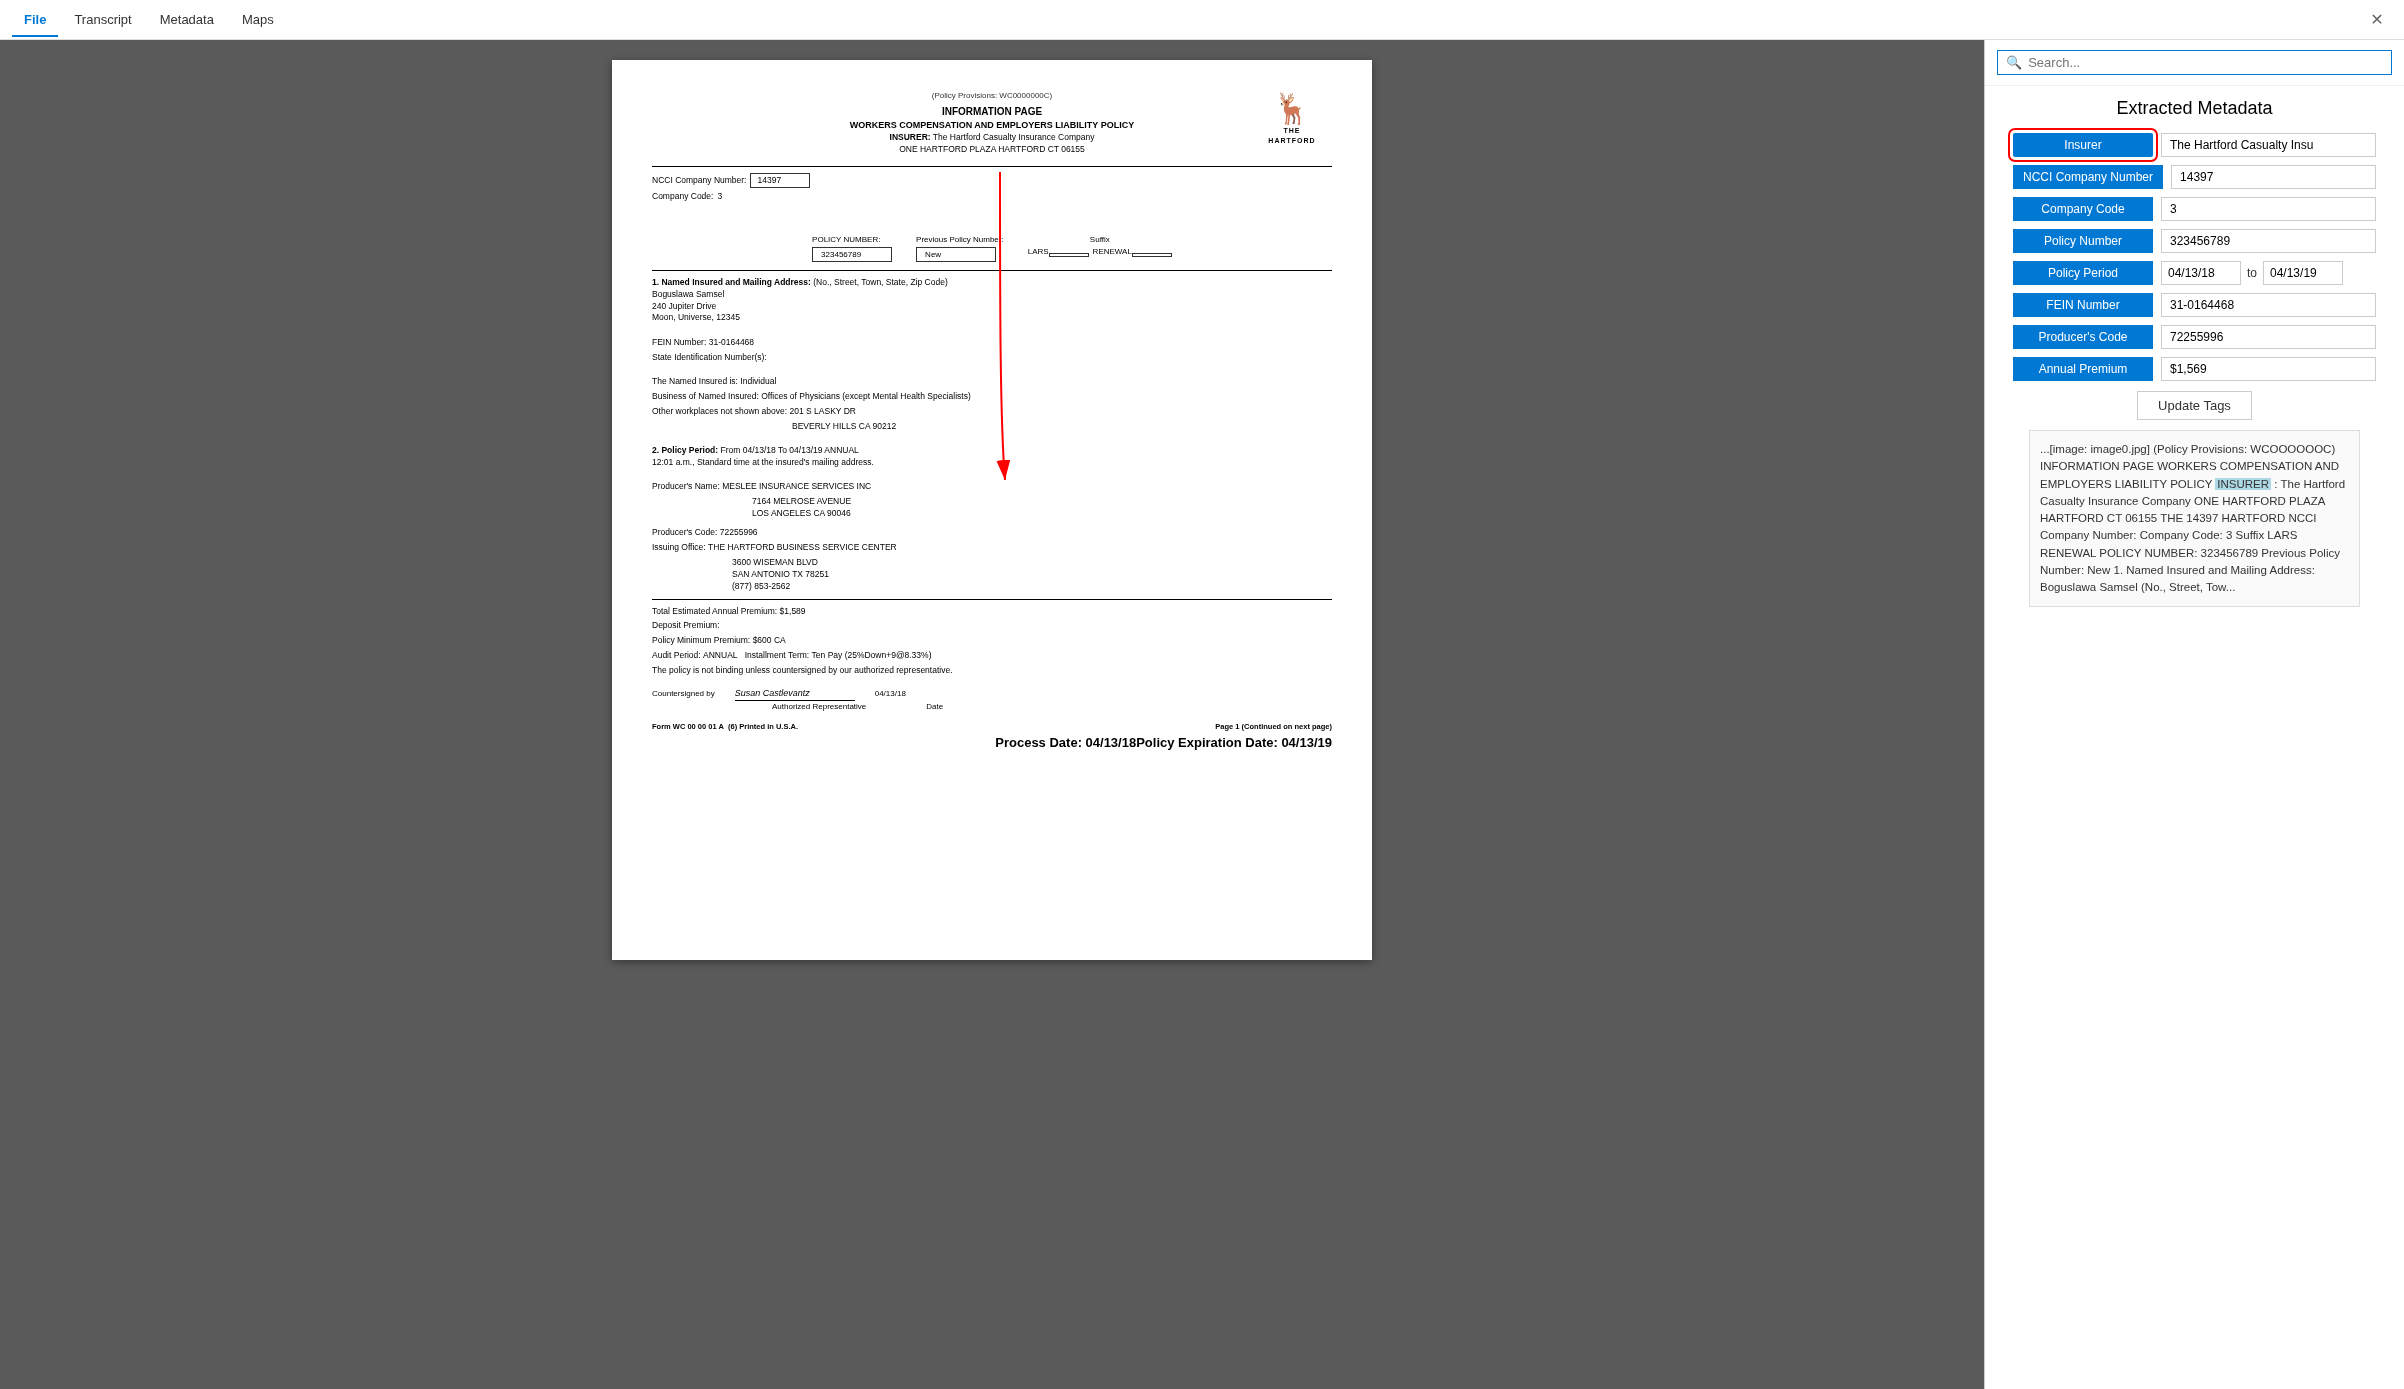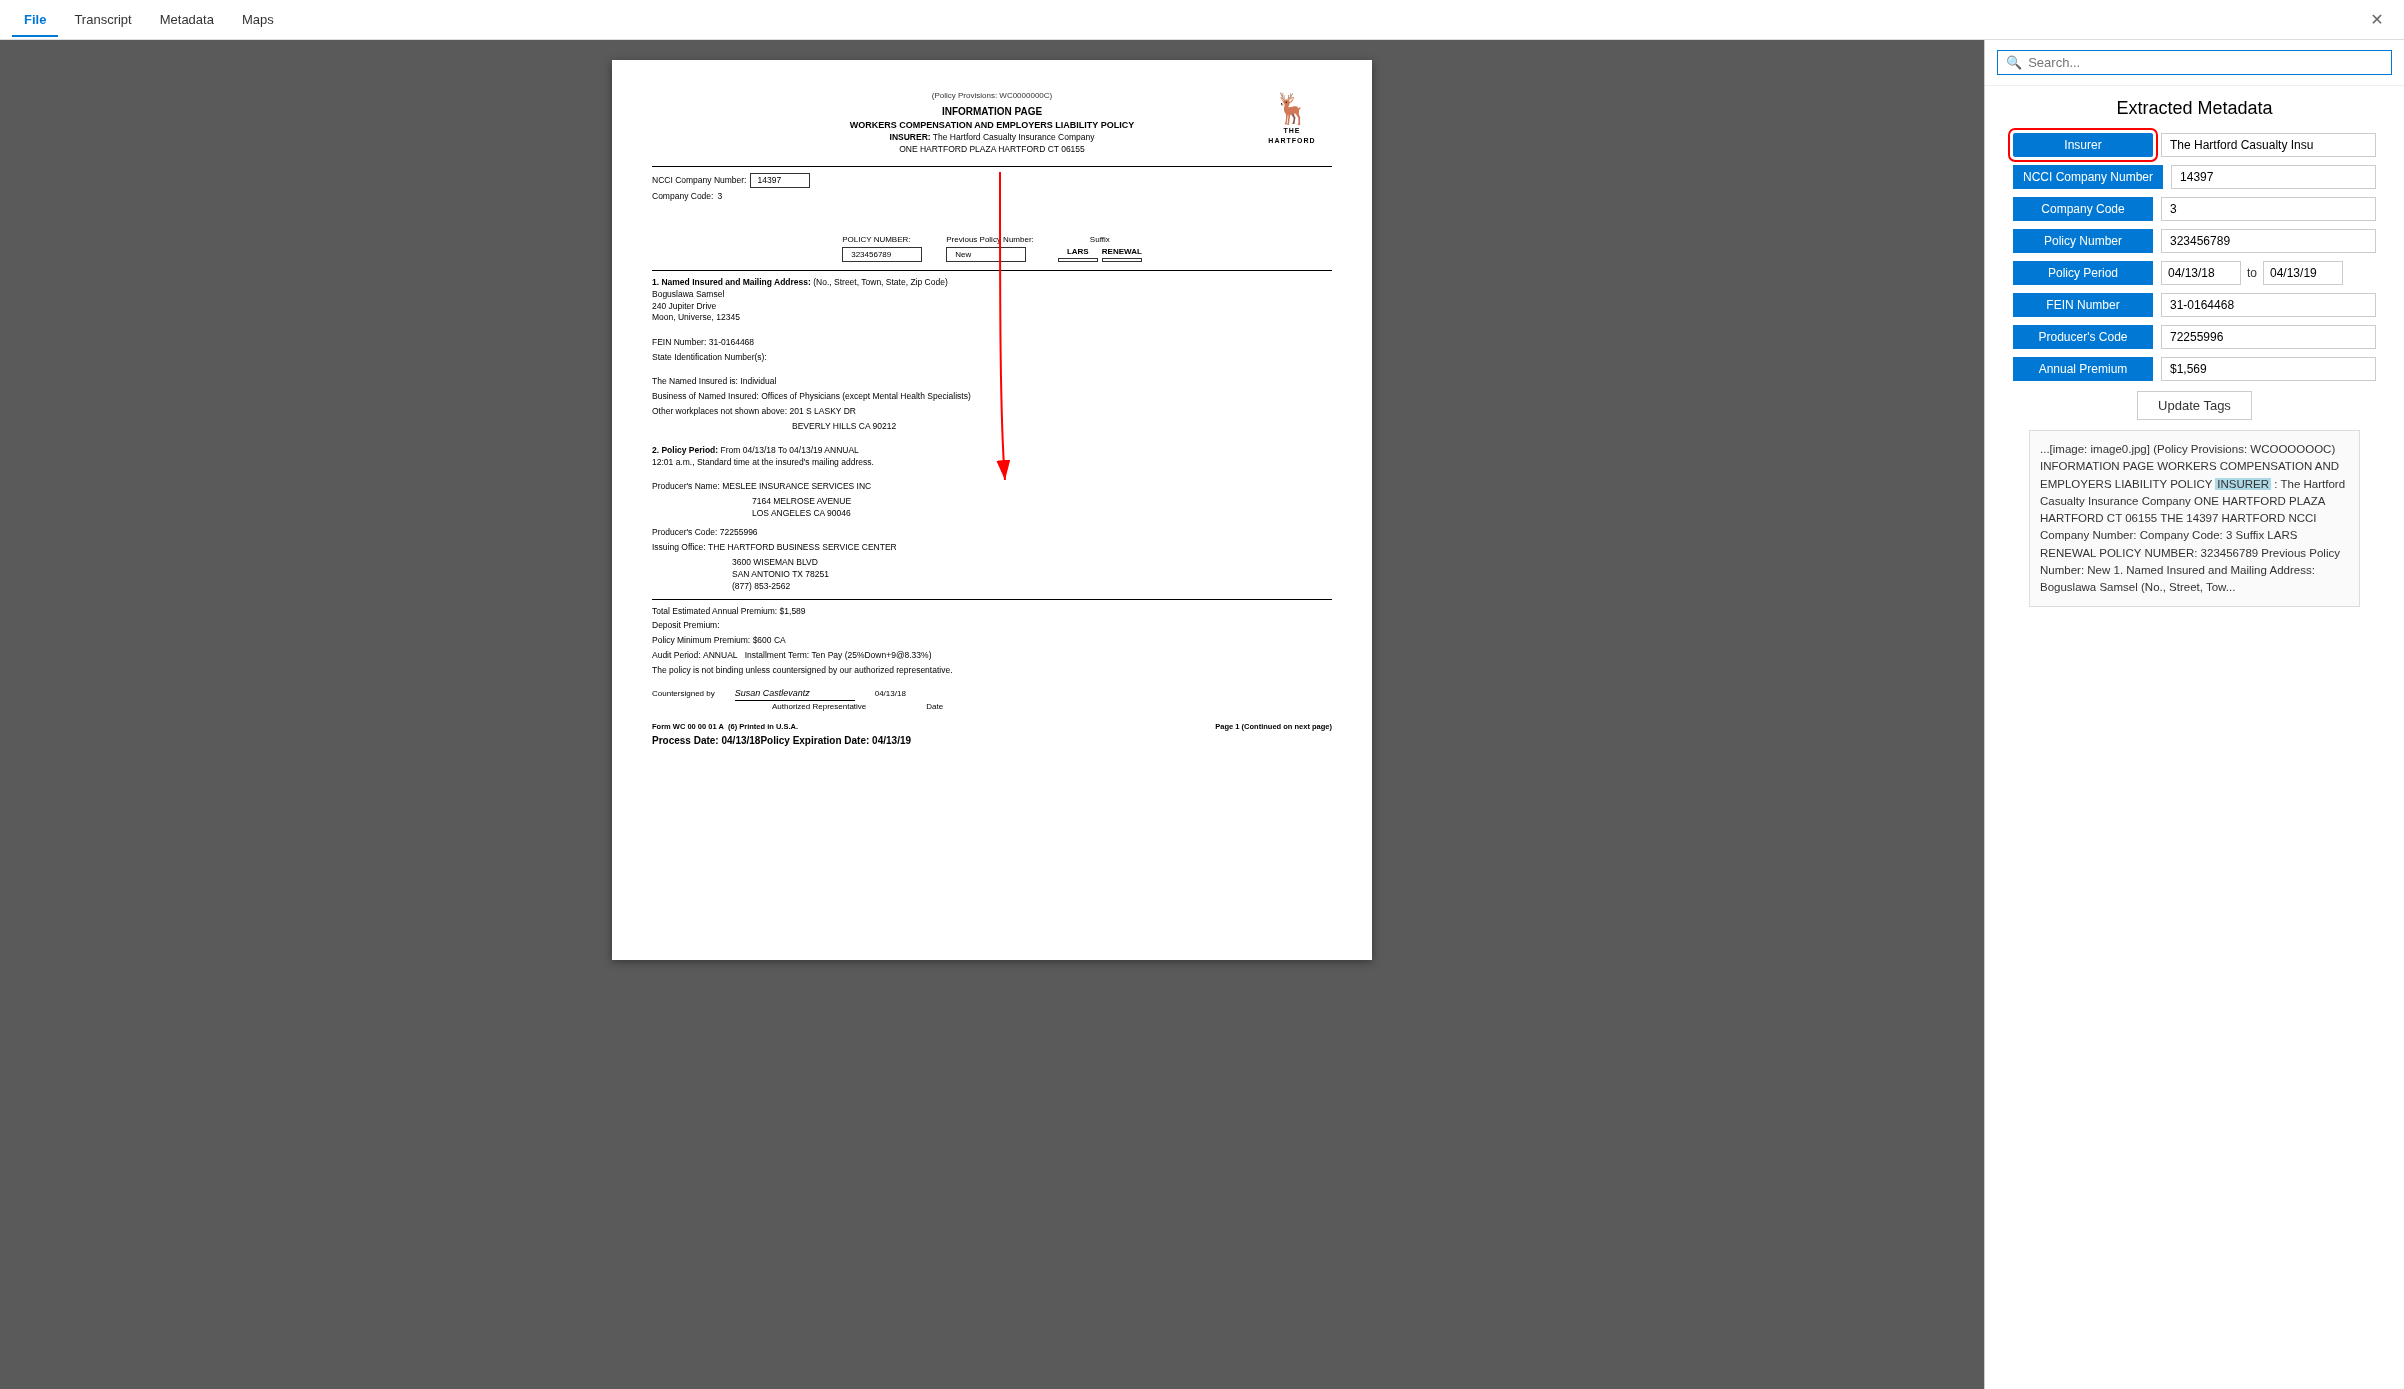--- a/index.html
+++ b/index.html
@@ -66,21 +66,21 @@
 
     .policy-number-section {
       display: flex; align-items: flex-start; justify-content: center;
       gap: 24px; margin: 8px 0;
     }
     .policy-num-group { display: flex; flex-direction: column; align-items: flex-start; font-size: 8px; }
     .policy-num-label { font-size: 8px; }
     .policy-num-box { border: 1px solid #333; padding: 1px 8px; min-width: 80px; margin-top: 1px; }
     .suffix-group { display: flex; flex-direction: column; font-size: 8px; text-align: center; }
     .suffix-cols { display: flex; gap: 4px; }
-    .suffix-col { display: flex; flex-direction: column; align-items: center; font-weight: bold; }
+    .suffix-col { display: flex; flex-direction: row; align-items: flex-end; }
     .suffix-box { border: 1px solid #333; padding: 1px 8px; min-width: 40px; margin-top: 1px; }
     .doc-item { margin: 4px 0; font-size: 8.5px; }
     .doc-item-title { font-weight: bold; }
 
     .signature-line { display: flex; align-items: center; gap: 20px; margin-top: 10px; font-size: 8px; }
     .sig-box { border-bottom: 1px solid #000; min-width: 120px; font-style: italic; font-size: 9px; }
 
     .doc-very-bottom { display: flex; justify-content: space-between; margin-top: 10px; font-size: 7.5px; font-weight: bold; }
 
     
@@ -320,21 +320,21 @@
       </div>
       <div style="margin-left: 120px; font-size:8px; display:flex; gap:60px;">
         <span>Authorized Representative</span>
         <span>Date</span>
       </div>
 
       <div class="doc-very-bottom">
         <span><span>Form WC 00 00 01 A</span>&nbsp;&nbsp;<span>(6) Printed in U.S.A.</span></span>
         <span>Page 1 (Continued on next page)</span>
       </div>
-      <div style="display:flex; justify-content:flex-start; font-size:10px; font-weight:bold; margin-top:2px;">
+      <div style="display:flex; justify-content:flex-end; font-size:13px; font-weight:bold; margin-top:2px;">
         <span>Process Date: 04/13/18</span>
         <span>Policy Expiration Date: 04/13/19</span>
       </div>
 
     </div>
   </div>
 
   <div class="right-panel">
 
     <div class="search-bar">

